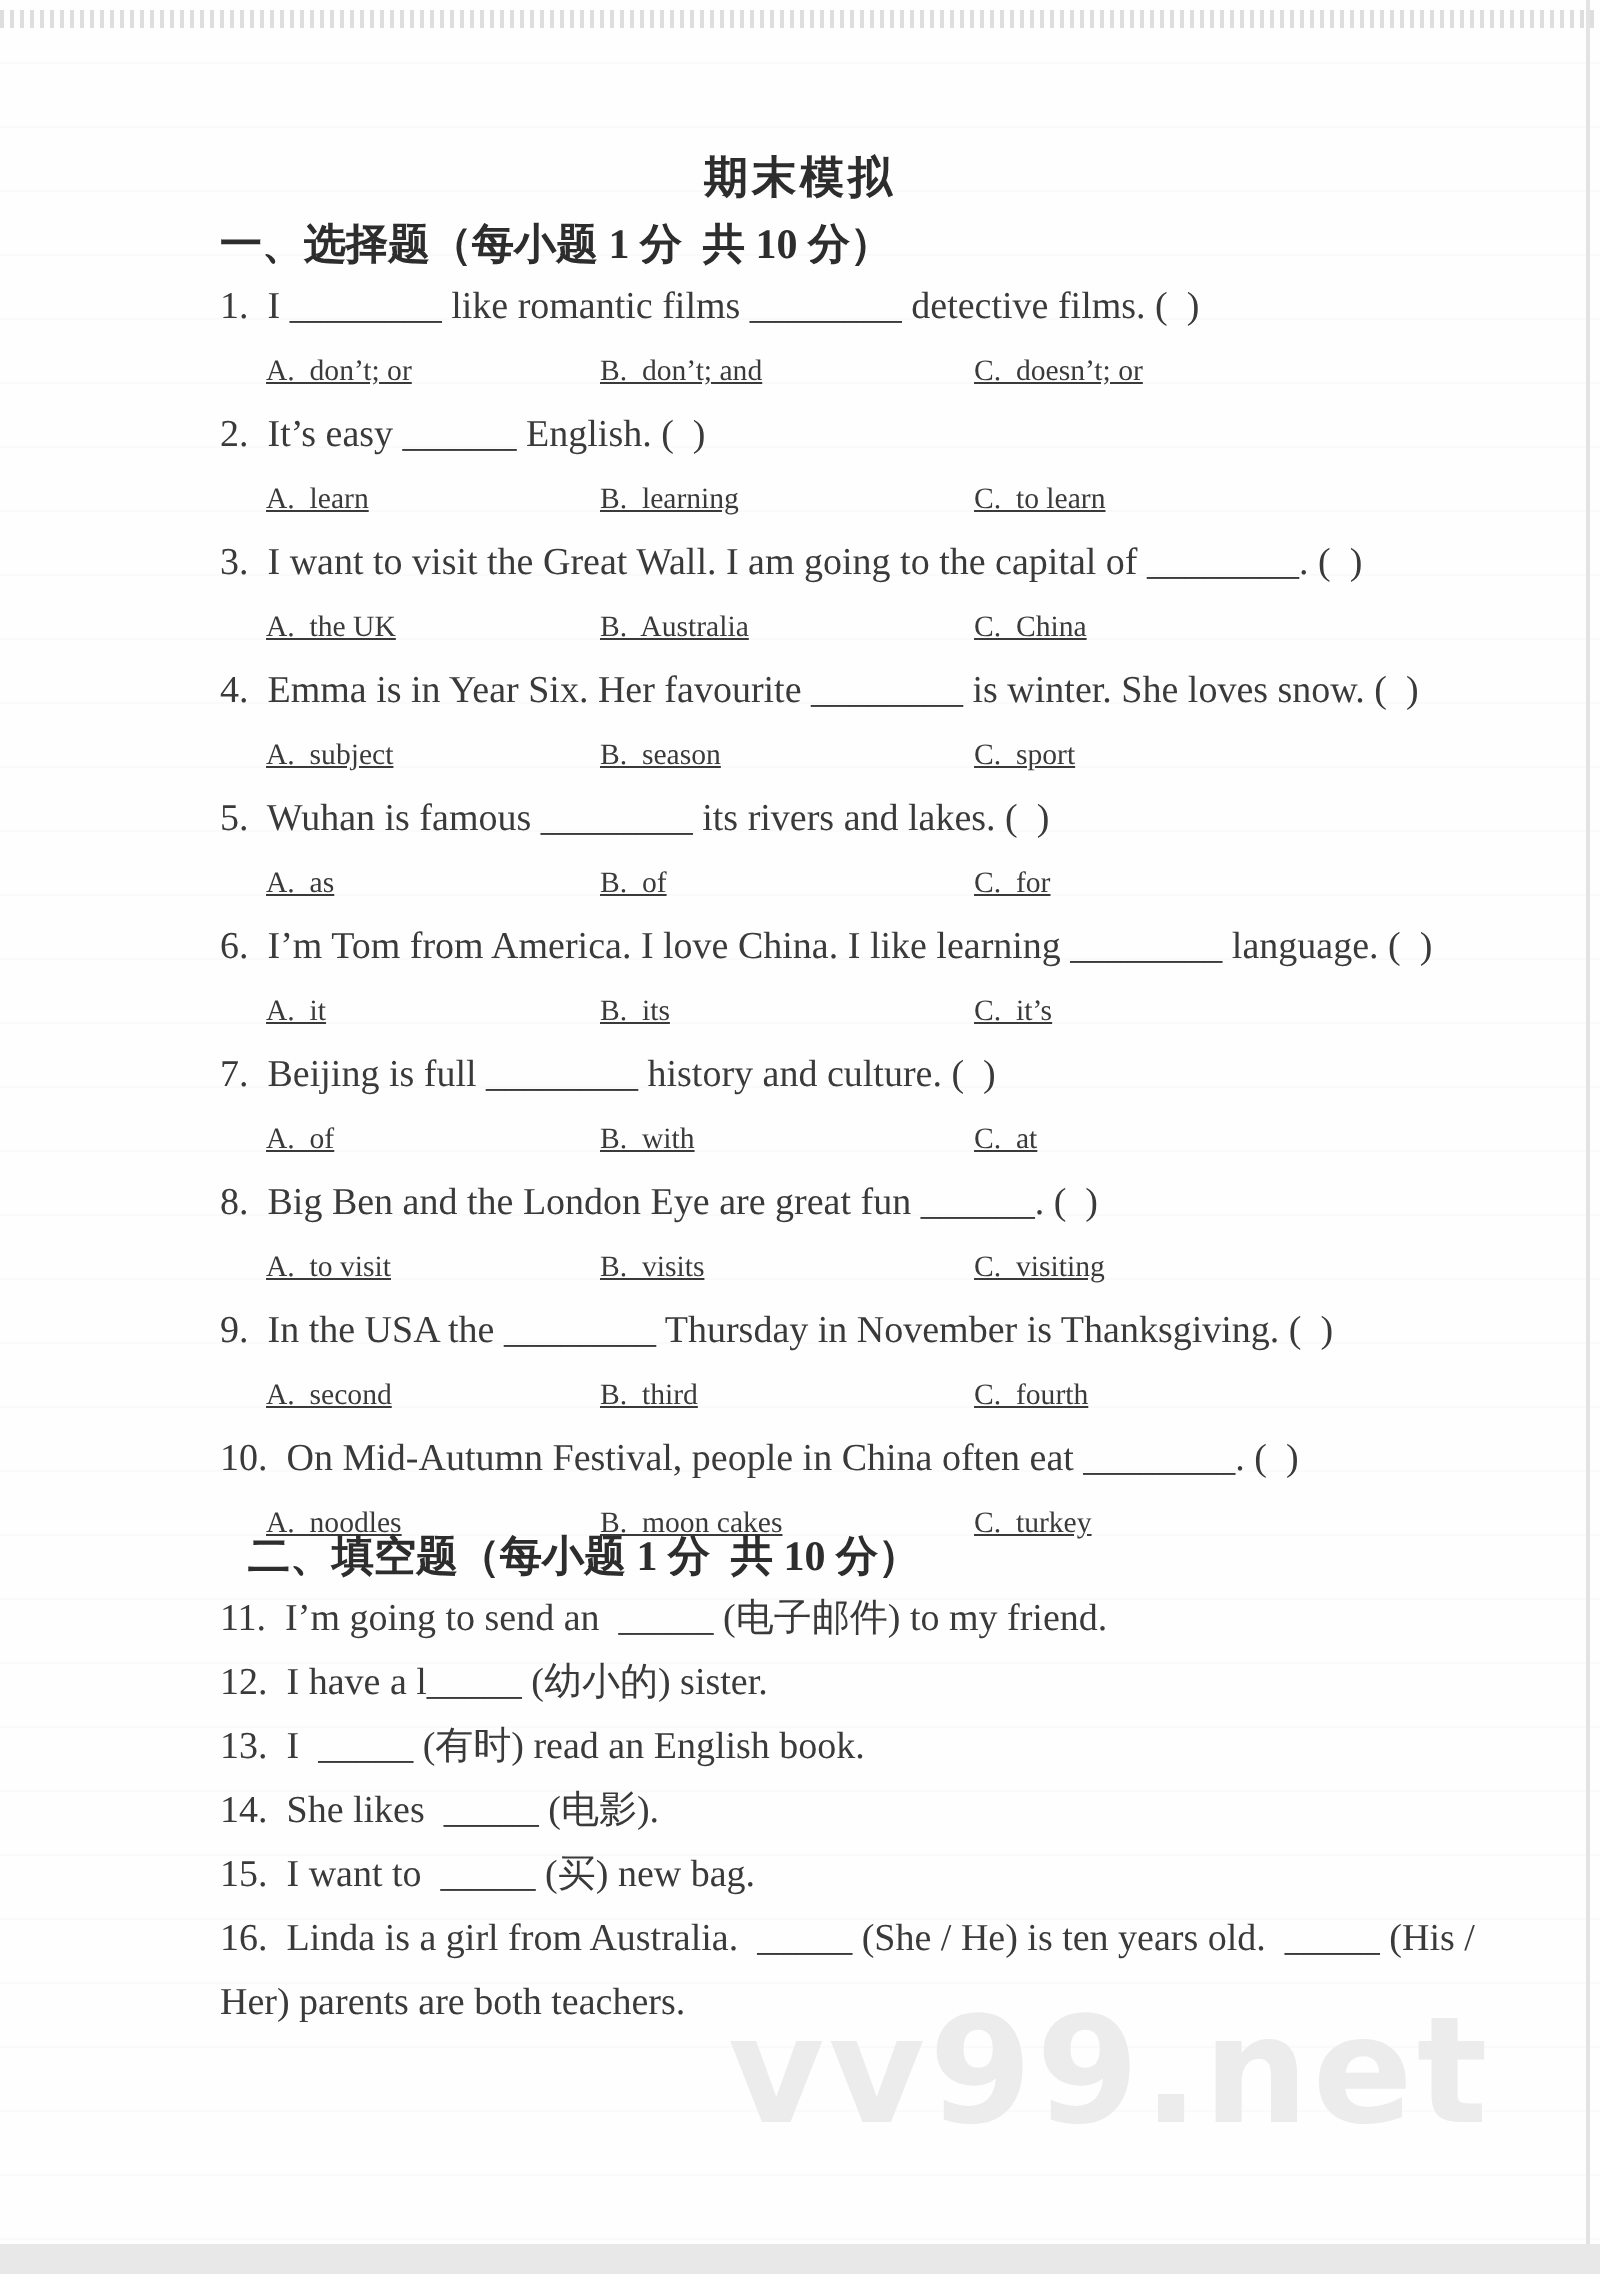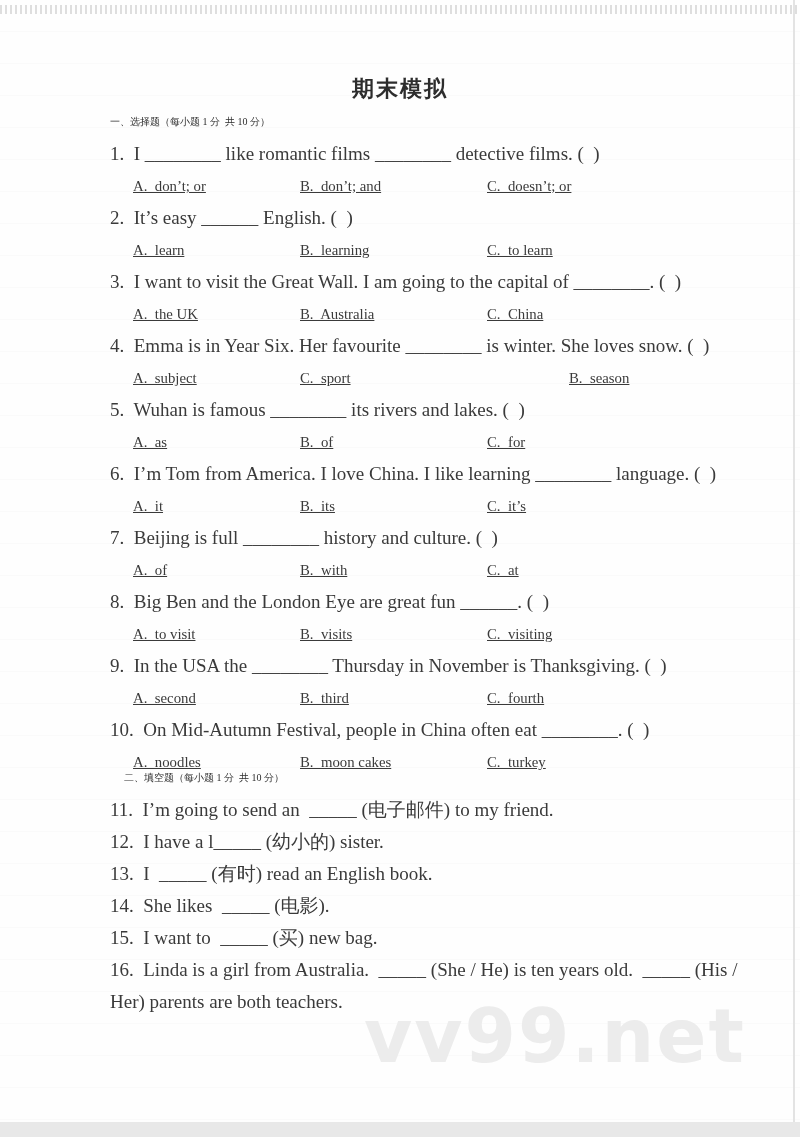--- a/index.html
+++ b/index.html
@@ -43,22 +43,22 @@
     position: absolute; top: 76px; left: 0; right: 0;
     text-align: center;
     font-size: 22px; line-height: 26px; font-weight: bold;
     color: #2d2d2d;
     letter-spacing: 2px;
   }
   .content {
     position: absolute; top: 106px; left: 110px; width: 646px;
   }
   .sec-heading {
-    font-weight: normal;
-    font-size: 10px; line-height: 32px;
+    font-weight: bold;
+    font-size: 21px; line-height: 32px;
     color: #2d2d2d;
     white-space: pre-wrap;
   }
   .section + .section .sec-heading {
     margin-top: -16px;
     margin-left: 14px;
   }
   .q {
     font-size: 19px; line-height: 32px;
     white-space: pre-wrap;
@@ -118,22 +118,22 @@
       <span class="opt opt-a">A.  the UK</span>
       <span class="opt opt-b">B.  Australia</span>
       <span class="opt opt-c">C.  China</span>
     </div>
   </div>
 
   <div class="q-block">
     <div class="q">4.  Emma is in Year Six. Her favourite ________ is winter. She loves snow. (  )</div>
     <div class="opts">
       <span class="opt opt-a">A.  subject</span>
+      <span class="opt opt-b">B.  season</span>
       <span class="opt opt-c">C.  sport</span>
-      <span class="opt opt-b">B.  season</span>
     </div>
   </div>
 
   <div class="q-block">
     <div class="q">5.  Wuhan is famous ________ its rivers and lakes. (  )</div>
     <div class="opts">
       <span class="opt opt-a">A.  as</span>
       <span class="opt opt-b">B.  of</span>
       <span class="opt opt-c">C.  for</span>
     </div>

